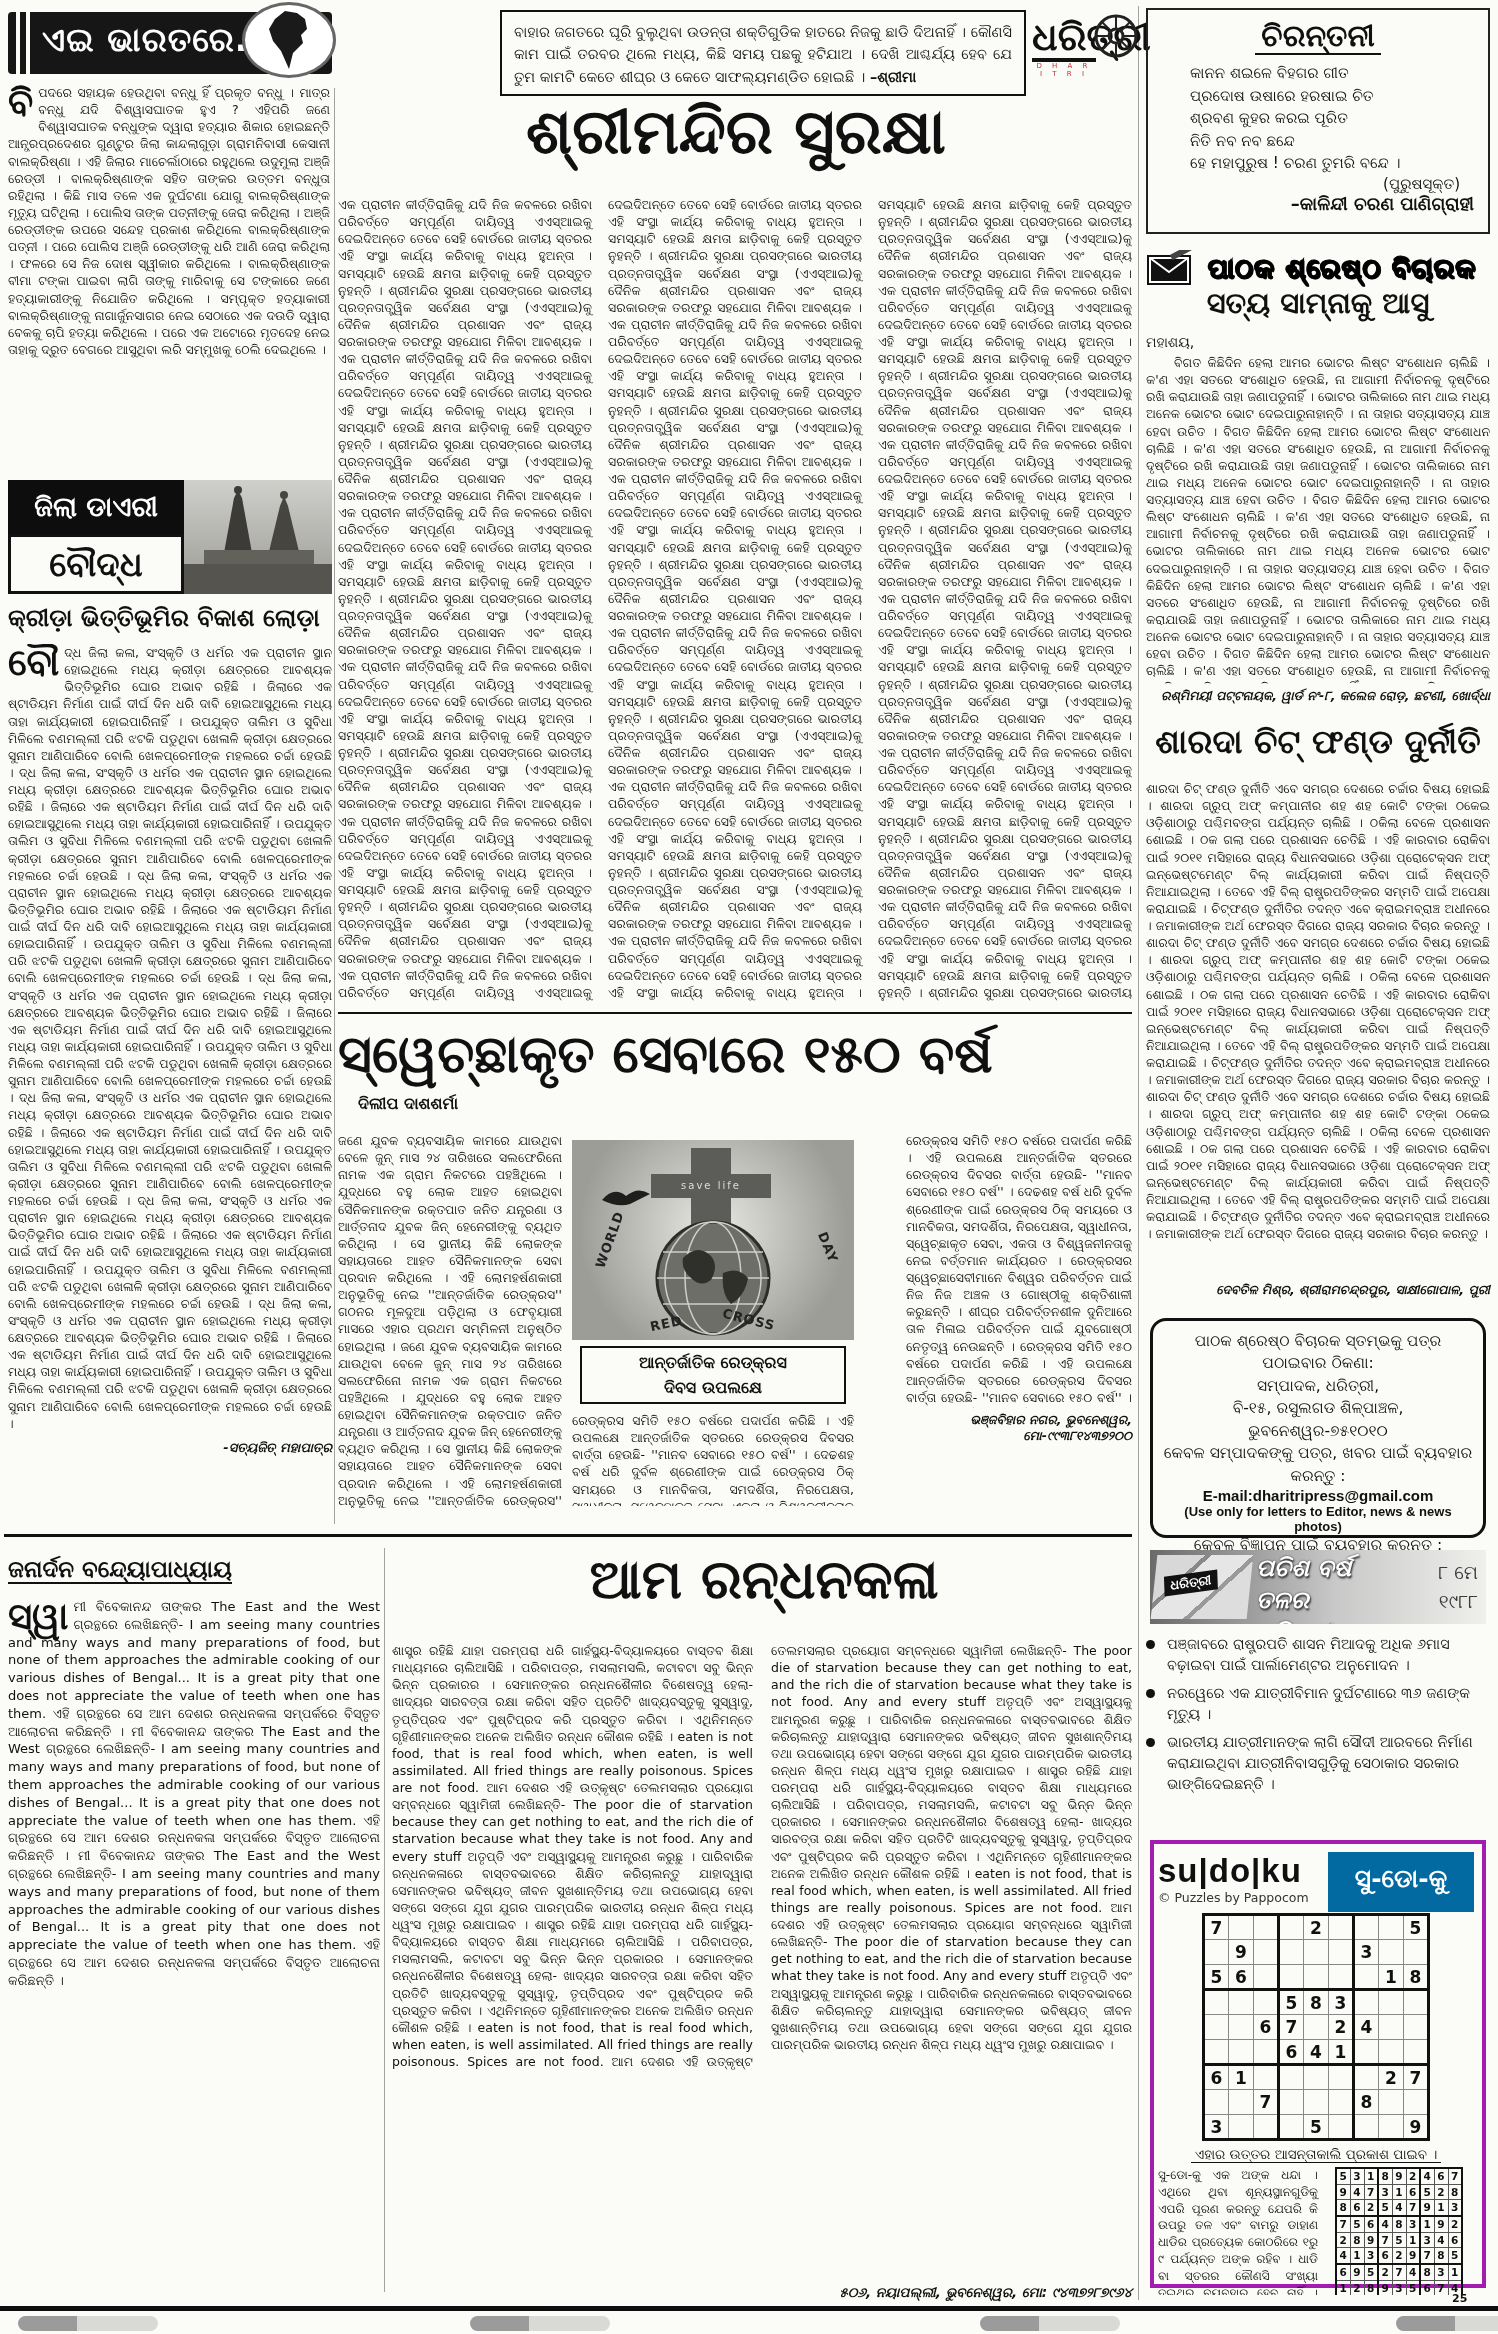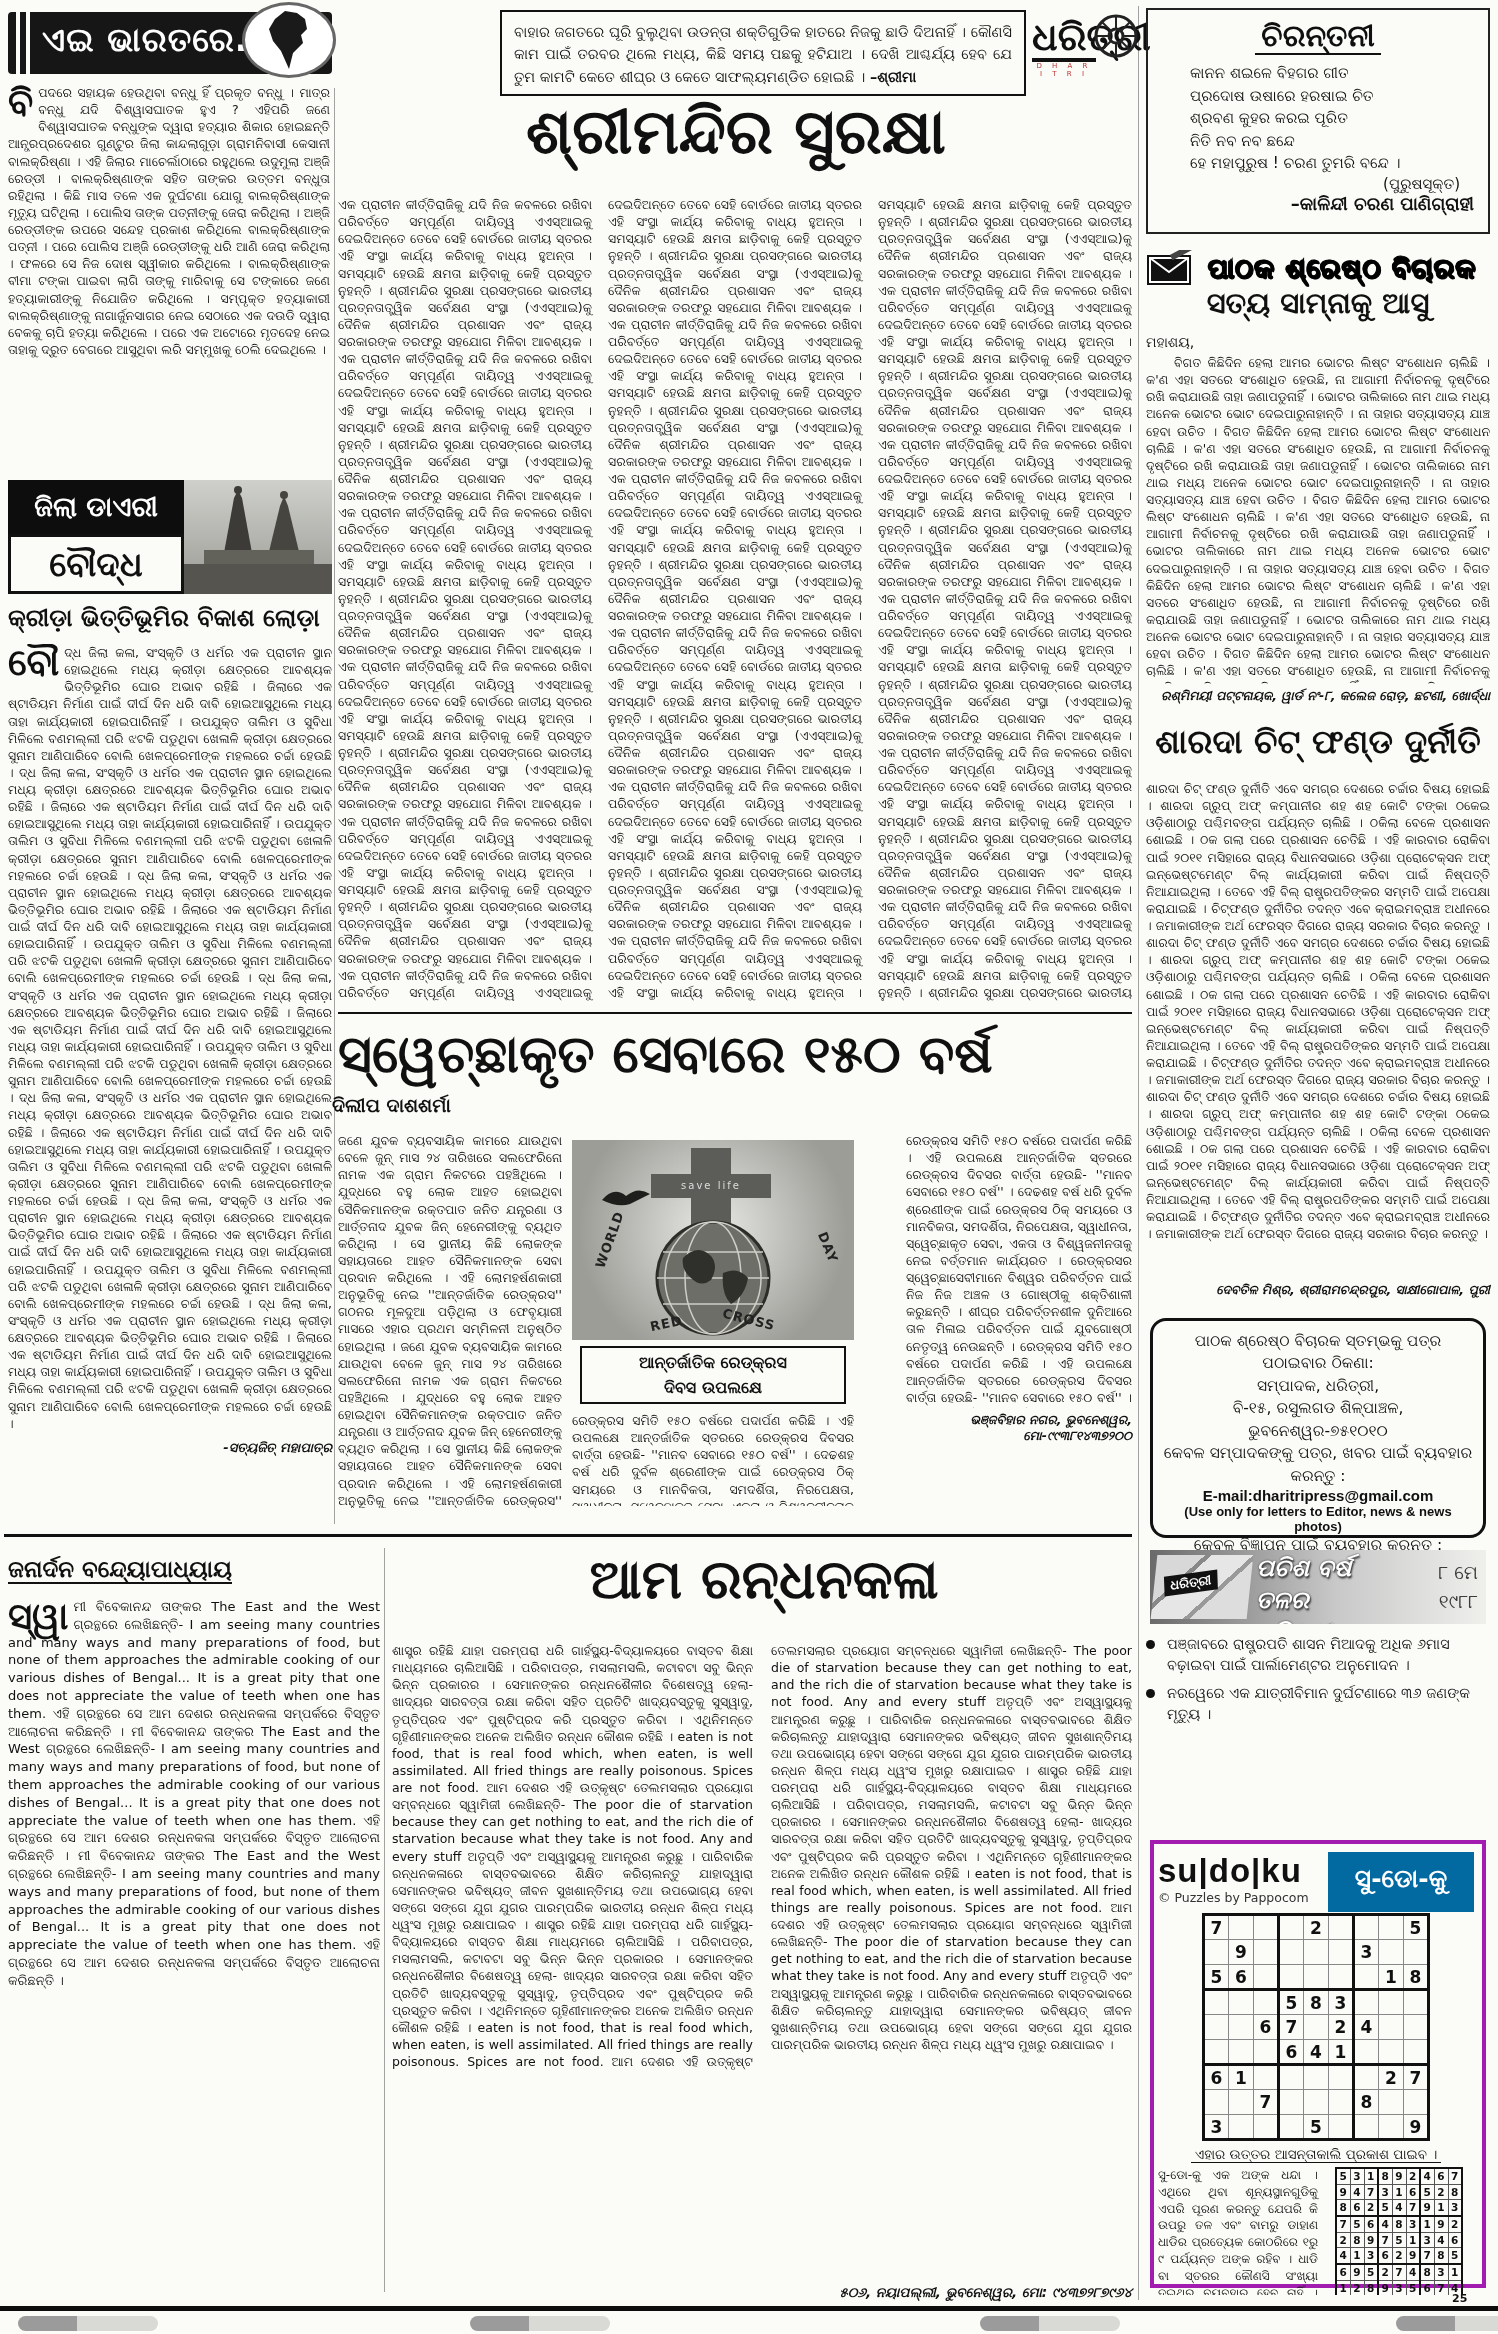--- a/index.html
+++ b/index.html
@@ -203,20 +203,24 @@
 
 <div class="abs bullets">
   <div class="bullet-item">
       <span class="dot"></span>
       <span>ପଞ୍ଜାବରେ ରାଷ୍ଟ୍ରପତି ଶାସନ ମିଆଦକୁ ଅଧିକ ୬ମାସ ବଢ଼ାଇବା ପାଇଁ ପାର୍ଲାମେଣ୍ଟର ଅନୁମୋଦନ ।</span>
     </div>
   <div class="bullet-item">
       <span class="dot"></span>
       <span>ନରୱେରେ ଏକ ଯାତ୍ରୀବିମାନ ଦୁର୍ଘଟଣାରେ ୩୬ ଜଣଙ୍କ ମୃତ୍ୟୁ ।</span>
     </div>
+  <div class="bullet-item">
+      <span class="dot"></span>
+      <span>ଭାରତୀୟ ଯାତ୍ରୀମାନଙ୍କ ଲାଗି ସୌଦୀ ଆରବରେ ନିର୍ମାଣ କରାଯାଇଥିବା ଯାତ୍ରୀନିବାସଗୁଡ଼ିକୁ ସେଠାକାର ସରକାର ଭାଙ୍ଗିଦେଇଛନ୍ତି ।</span>
+    </div>
 </div>
 
 <div class="abs sudoku-box">
   <div class="sud-brand">su|do|ku</div>
   <div class="sud-copy">©  Puzzles by Pappocom</div>
   <div class="sud-odia">ସୁ-ଡୋ-କୁ</div>
   <div class="sgrid" style="margin-top:8px">
       <table>
         <tbody>
           <tr>
@@ -438,21 +442,21 @@
 </div>
 <div class="abs dd-head">କ୍ରୀଡ଼ା ଭିତ୍ତିଭୂମିର ବିକାଶ ଲୋଡ଼ା</div>
 <div class="abs body-txt clip" style="left:8px;top:644px;width:324px;height:792px">
   <span class="dropcap">ବୌ</span>
   <span>ଦ୍ଧ ଜିଲା କଳା, ସଂସ୍କୃତି ଓ ଧର୍ମର ଏକ ପ୍ରାଚୀନ ସ୍ଥାନ ହୋଇଥିଲେ ମଧ୍ୟ କ୍ରୀଡ଼ା କ୍ଷେତ୍ରରେ ଆବଶ୍ୟକ ଭିତ୍ତିଭୂମିର ଘୋର ଅଭାବ ରହିଛି । ଜିଲାରେ ଏକ ଷ୍ଟାଡିୟମ ନିର୍ମାଣ ପାଇଁ ଦୀର୍ଘ ଦିନ ଧରି ଦାବି ହୋଇଆସୁଥିଲେ ମଧ୍ୟ ତାହା କାର୍ଯ୍ୟକାରୀ ହୋଇପାରିନାହିଁ । ଉପଯୁକ୍ତ ତାଲିମ ଓ ସୁବିଧା ମିଳିଲେ ବଣମଲ୍ଲୀ ପରି ଝଟକି ପଡୁଥିବା ଖେଳାଳି କ୍ରୀଡ଼ା କ୍ଷେତ୍ରରେ ସୁନାମ ଆଣିପାରିବେ ବୋଲି ଖେଳପ୍ରେମୀଙ୍କ ମହଲରେ ଚର୍ଚ୍ଚା ହେଉଛି । ଦ୍ଧ ଜିଲା କଳା, ସଂସ୍କୃତି ଓ ଧର୍ମର ଏକ ପ୍ରାଚୀନ ସ୍ଥାନ ହୋଇଥିଲେ ମଧ୍ୟ କ୍ରୀଡ଼ା କ୍ଷେତ୍ରରେ ଆବଶ୍ୟକ ଭିତ୍ତିଭୂମିର ଘୋର ଅଭାବ ରହିଛି । ଜିଲାରେ ଏକ ଷ୍ଟାଡିୟମ ନିର୍ମାଣ ପାଇଁ ଦୀର୍ଘ ଦିନ ଧରି ଦାବି ହୋଇଆସୁଥିଲେ ମଧ୍ୟ ତାହା କାର୍ଯ୍ୟକାରୀ ହୋଇପାରିନାହିଁ । ଉପଯୁକ୍ତ ତାଲିମ ଓ ସୁବିଧା ମିଳିଲେ ବଣମଲ୍ଲୀ ପରି ଝଟକି ପଡୁଥିବା ଖେଳାଳି କ୍ରୀଡ଼ା କ୍ଷେତ୍ରରେ ସୁନାମ ଆଣିପାରିବେ ବୋଲି ଖେଳପ୍ରେମୀଙ୍କ ମହଲରେ ଚର୍ଚ୍ଚା ହେଉଛି । ଦ୍ଧ ଜିଲା କଳା, ସଂସ୍କୃତି ଓ ଧର୍ମର ଏକ ପ୍ରାଚୀନ ସ୍ଥାନ ହୋଇଥିଲେ ମଧ୍ୟ କ୍ରୀଡ଼ା କ୍ଷେତ୍ରରେ ଆବଶ୍ୟକ ଭିତ୍ତିଭୂମିର ଘୋର ଅଭାବ ରହିଛି । ଜିଲାରେ ଏକ ଷ୍ଟାଡିୟମ ନିର୍ମାଣ ପାଇଁ ଦୀର୍ଘ ଦିନ ଧରି ଦାବି ହୋଇଆସୁଥିଲେ ମଧ୍ୟ ତାହା କାର୍ଯ୍ୟକାରୀ ହୋଇପାରିନାହିଁ । ଉପଯୁକ୍ତ ତାଲିମ ଓ ସୁବିଧା ମିଳିଲେ ବଣମଲ୍ଲୀ ପରି ଝଟକି ପଡୁଥିବା ଖେଳାଳି କ୍ରୀଡ଼ା କ୍ଷେତ୍ରରେ ସୁନାମ ଆଣିପାରିବେ ବୋଲି ଖେଳପ୍ରେମୀଙ୍କ ମହଲରେ ଚର୍ଚ୍ଚା ହେଉଛି । ଦ୍ଧ ଜିଲା କଳା, ସଂସ୍କୃତି ଓ ଧର୍ମର ଏକ ପ୍ରାଚୀନ ସ୍ଥାନ ହୋଇଥିଲେ ମଧ୍ୟ କ୍ରୀଡ଼ା କ୍ଷେତ୍ରରେ ଆବଶ୍ୟକ ଭିତ୍ତିଭୂମିର ଘୋର ଅଭାବ ରହିଛି । ଜିଲାରେ ଏକ ଷ୍ଟାଡିୟମ ନିର୍ମାଣ ପାଇଁ ଦୀର୍ଘ ଦିନ ଧରି ଦାବି ହୋଇଆସୁଥିଲେ ମଧ୍ୟ ତାହା କାର୍ଯ୍ୟକାରୀ ହୋଇପାରିନାହିଁ । ଉପଯୁକ୍ତ ତାଲିମ ଓ ସୁବିଧା ମିଳିଲେ ବଣମଲ୍ଲୀ ପରି ଝଟକି ପଡୁଥିବା ଖେଳାଳି କ୍ରୀଡ଼ା କ୍ଷେତ୍ରରେ ସୁନାମ ଆଣିପାରିବେ ବୋଲି ଖେଳପ୍ରେମୀଙ୍କ ମହଲରେ ଚର୍ଚ୍ଚା ହେଉଛି । ଦ୍ଧ ଜିଲା କଳା, ସଂସ୍କୃତି ଓ ଧର୍ମର ଏକ ପ୍ରାଚୀନ ସ୍ଥାନ ହୋଇଥିଲେ ମଧ୍ୟ କ୍ରୀଡ଼ା କ୍ଷେତ୍ରରେ ଆବଶ୍ୟକ ଭିତ୍ତିଭୂମିର ଘୋର ଅଭାବ ରହିଛି । ଜିଲାରେ ଏକ ଷ୍ଟାଡିୟମ ନିର୍ମାଣ ପାଇଁ ଦୀର୍ଘ ଦିନ ଧରି ଦାବି ହୋଇଆସୁଥିଲେ ମଧ୍ୟ ତାହା କାର୍ଯ୍ୟକାରୀ ହୋଇପାରିନାହିଁ । ଉପଯୁକ୍ତ ତାଲିମ ଓ ସୁବିଧା ମିଳିଲେ ବଣମଲ୍ଲୀ ପରି ଝଟକି ପଡୁଥିବା ଖେଳାଳି କ୍ରୀଡ଼ା କ୍ଷେତ୍ରରେ ସୁନାମ ଆଣିପାରିବେ ବୋଲି ଖେଳପ୍ରେମୀଙ୍କ ମହଲରେ ଚର୍ଚ୍ଚା ହେଉଛି । ଦ୍ଧ ଜିଲା କଳା, ସଂସ୍କୃତି ଓ ଧର୍ମର ଏକ ପ୍ରାଚୀନ ସ୍ଥାନ ହୋଇଥିଲେ ମଧ୍ୟ କ୍ରୀଡ଼ା କ୍ଷେତ୍ରରେ ଆବଶ୍ୟକ ଭିତ୍ତିଭୂମିର ଘୋର ଅଭାବ ରହିଛି । ଜିଲାରେ ଏକ ଷ୍ଟାଡିୟମ ନିର୍ମାଣ ପାଇଁ ଦୀର୍ଘ ଦିନ ଧରି ଦାବି ହୋଇଆସୁଥିଲେ ମଧ୍ୟ ତାହା କାର୍ଯ୍ୟକାରୀ ହୋଇପାରିନାହିଁ । ଉପଯୁକ୍ତ ତାଲିମ ଓ ସୁବିଧା ମିଳିଲେ ବଣମଲ୍ଲୀ ପରି ଝଟକି ପଡୁଥିବା ଖେଳାଳି କ୍ରୀଡ଼ା କ୍ଷେତ୍ରରେ ସୁନାମ ଆଣିପାରିବେ ବୋଲି ଖେଳପ୍ରେମୀଙ୍କ ମହଲରେ ଚର୍ଚ୍ଚା ହେଉଛି । ଦ୍ଧ ଜିଲା କଳା, ସଂସ୍କୃତି ଓ ଧର୍ମର ଏକ ପ୍ରାଚୀନ ସ୍ଥାନ ହୋଇଥିଲେ ମଧ୍ୟ କ୍ରୀଡ଼ା କ୍ଷେତ୍ରରେ ଆବଶ୍ୟକ ଭିତ୍ତିଭୂମିର ଘୋର ଅଭାବ ରହିଛି । ଜିଲାରେ ଏକ ଷ୍ଟାଡିୟମ ନିର୍ମାଣ ପାଇଁ ଦୀର୍ଘ ଦିନ ଧରି ଦାବି ହୋଇଆସୁଥିଲେ ମଧ୍ୟ ତାହା କାର୍ଯ୍ୟକାରୀ ହୋଇପାରିନାହିଁ । ଉପଯୁକ୍ତ ତାଲିମ ଓ ସୁବିଧା ମିଳିଲେ ବଣମଲ୍ଲୀ ପରି ଝଟକି ପଡୁଥିବା ଖେଳାଳି କ୍ରୀଡ଼ା କ୍ଷେତ୍ରରେ ସୁନାମ ଆଣିପାରିବେ ବୋଲି ଖେଳପ୍ରେମୀଙ୍କ ମହଲରେ ଚର୍ଚ୍ଚା ହେଉଛି ।</span>
 </div>
 <div class="abs sig" style="left:8px;top:1440px;width:324px">-ସତ୍ୟଜିତ୍ ମହାପାତ୍ର</div>
 
 <div class="hrule" style="left:338px;top:1012px;width:794px;height:2px"></div>
 <div class="abs ctr b" style="left:338px;top:1024px;width:794px;font-size:52px">ସ୍ୱେଚ୍ଛାକୃତ ସେବାରେ ୧୫୦ ବର୍ଷ</div>
-<div class="abs ctr b" style="left:332px;top:1094px;width:794px;font-size:19px">ଦିଲୀପ ଦାଶଶର୍ମା</div>
+<div class="abs ctr b" style="left:358px;top:1094px;width:794px;font-size:16px">ଦିଲୀପ ଦାଶଶର୍ମା</div>
 <div class="abs body-txt clip" style="left:338px;top:1132px;width:224px;height:376px">ଜଣେ ଯୁବକ ବ୍ୟବସାୟିକ କାମରେ ଯାଉଥିବା ବେଳେ ଜୁନ୍ ମାସ ୨୪ ତାରିଖରେ ସଲଫେରିନୋ ନାମକ ଏକ ଗ୍ରାମ ନିକଟରେ ପହଞ୍ଚିଥିଲେ । ଯୁଦ୍ଧରେ ବହୁ ଲୋକ ଆହତ ହୋଇଥିବା ସୈନିକମାନଙ୍କ ରକ୍ତପାତ ଜନିତ ଯନ୍ତ୍ରଣା ଓ ଆର୍ତ୍ତନାଦ ଯୁବକ ଜିନ୍ ହେନେରୀଙ୍କୁ ବ୍ୟଥିତ କରିଥିଲା । ସେ ସ୍ଥାନୀୟ କିଛି ଲୋକଙ୍କ ସହାୟତାରେ ଆହତ ସୈନିକମାନଙ୍କ ସେବା ପ୍ରଦାନ କରିଥିଲେ । ଏହି ଲୋମହର୍ଷଣକାରୀ ଅନୁଭୂତିକୁ ନେଇ ''ଆନ୍ତର୍ଜାତିକ ରେଡ୍‌କ୍ରସ'' ଗଠନର ମୂଳଦୁଆ ପଡ଼ିଥିଲା ଓ ଫେବୃୟାରୀ ମାସରେ ଏହାର ପ୍ରଥମ ସମ୍ମିଳନୀ ଅନୁଷ୍ଠିତ ହୋଇଥିଲା । ଜଣେ ଯୁବକ ବ୍ୟବସାୟିକ କାମରେ ଯାଉଥିବା ବେଳେ ଜୁନ୍ ମାସ ୨୪ ତାରିଖରେ ସଲଫେରିନୋ ନାମକ ଏକ ଗ୍ରାମ ନିକଟରେ ପହଞ୍ଚିଥିଲେ । ଯୁଦ୍ଧରେ ବହୁ ଲୋକ ଆହତ ହୋଇଥିବା ସୈନିକମାନଙ୍କ ରକ୍ତପାତ ଜନିତ ଯନ୍ତ୍ରଣା ଓ ଆର୍ତ୍ତନାଦ ଯୁବକ ଜିନ୍ ହେନେରୀଙ୍କୁ ବ୍ୟଥିତ କରିଥିଲା । ସେ ସ୍ଥାନୀୟ କିଛି ଲୋକଙ୍କ ସହାୟତାରେ ଆହତ ସୈନିକମାନଙ୍କ ସେବା ପ୍ରଦାନ କରିଥିଲେ । ଏହି ଲୋମହର୍ଷଣକାରୀ ଅନୁଭୂତିକୁ ନେଇ ''ଆନ୍ତର୍ଜାତିକ ରେଡ୍‌କ୍ରସ'' ଗଠନର ମୂଳଦୁଆ ପଡ଼ିଥିଲା ଓ ଫେବୃୟାରୀ ମାସରେ ଏହାର ପ୍ରଥମ ସମ୍ମିଳନୀ ଅନୁଷ୍ଠିତ ହୋଇଥିଲା ।</div>
 
 <div class="abs rc-img">
   <div class="rc-cross"></div>
   <div class="rc-arm">save life</div>
   <svg class="rc-globe" width="120" height="120" viewBox="0 0 120 120">
     <circle cx="60" cy="60" r="56" fill="#6e6e68" stroke="#2c2c28" stroke-width="3"></circle>
     <ellipse cx="60" cy="60" rx="28" ry="56" fill="none" stroke="#cfcfc8" stroke-width="1.5"></ellipse>
     <ellipse cx="60" cy="60" rx="48" ry="56" fill="none" stroke="#cfcfc8" stroke-width="1.5"></ellipse>
     <line x1="4" y1="60" x2="116" y2="60" stroke="#cfcfc8" stroke-width="1.5"></line>

